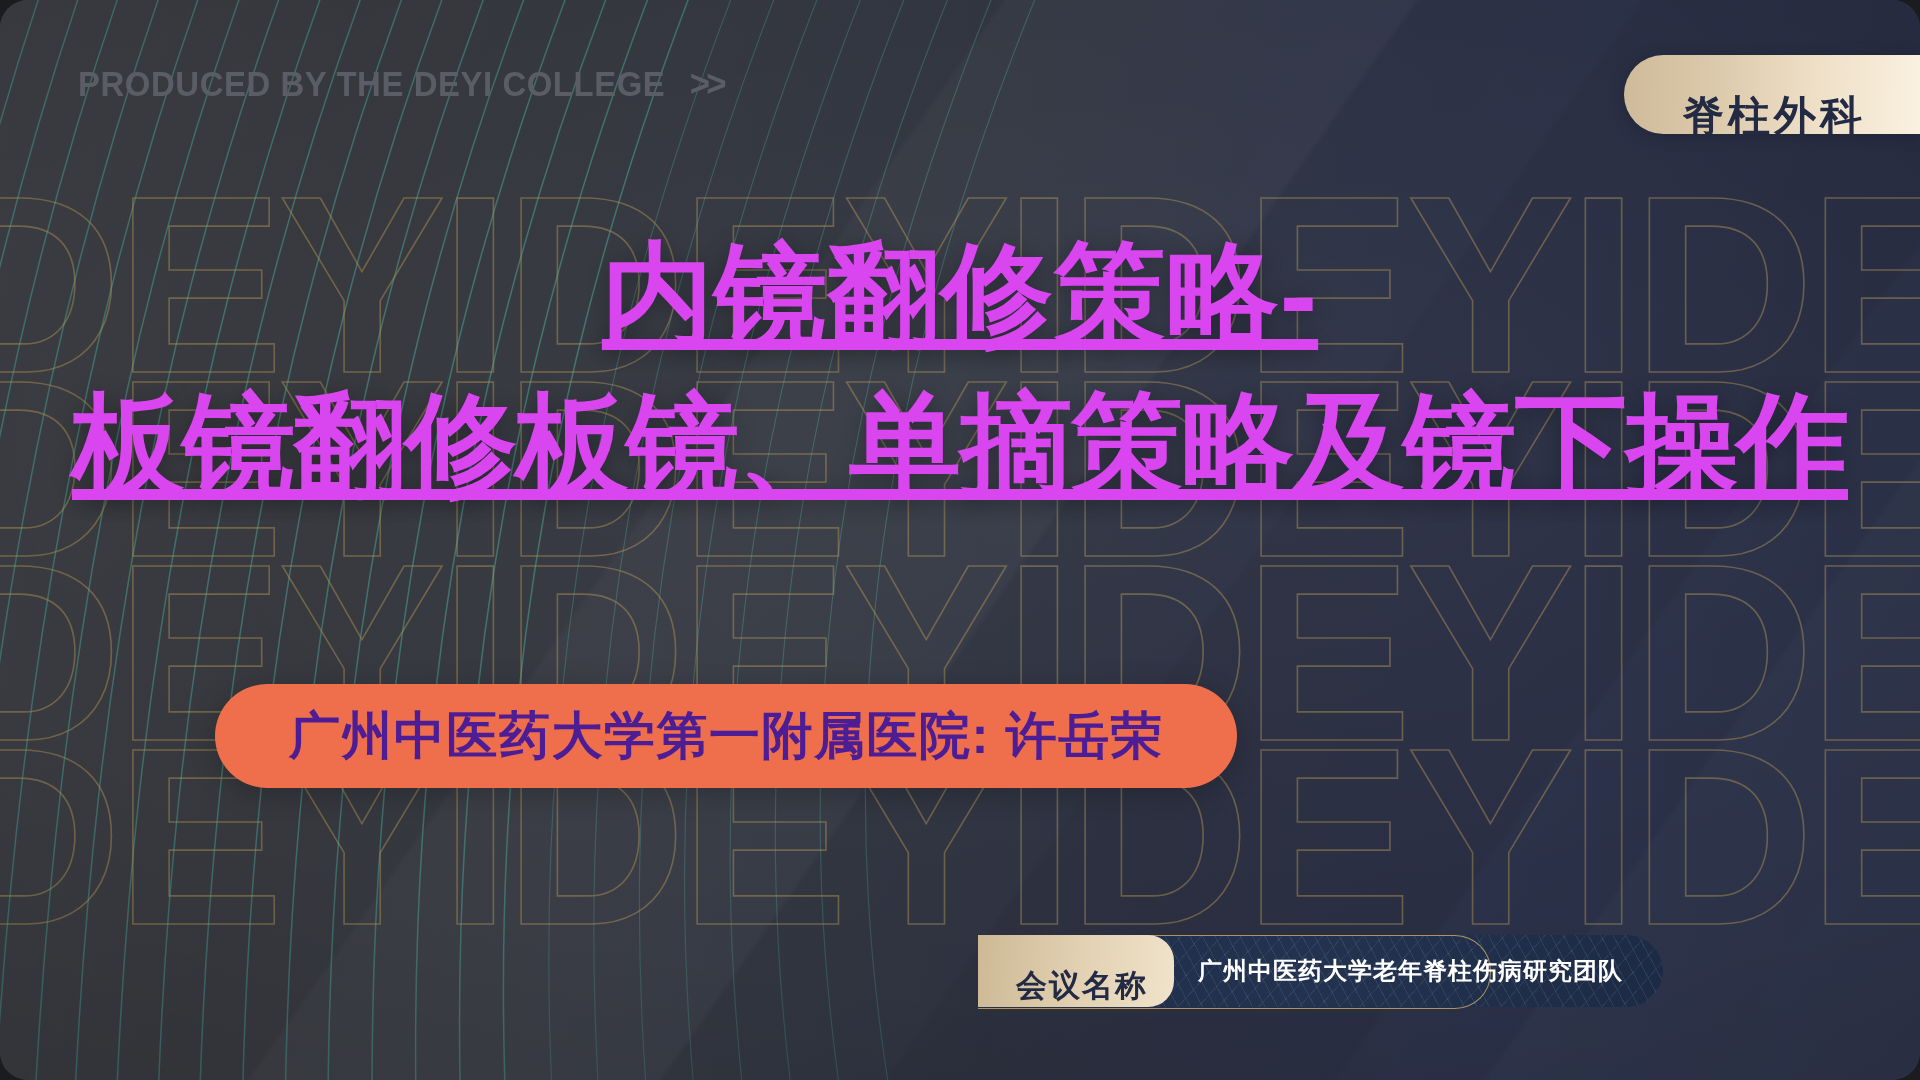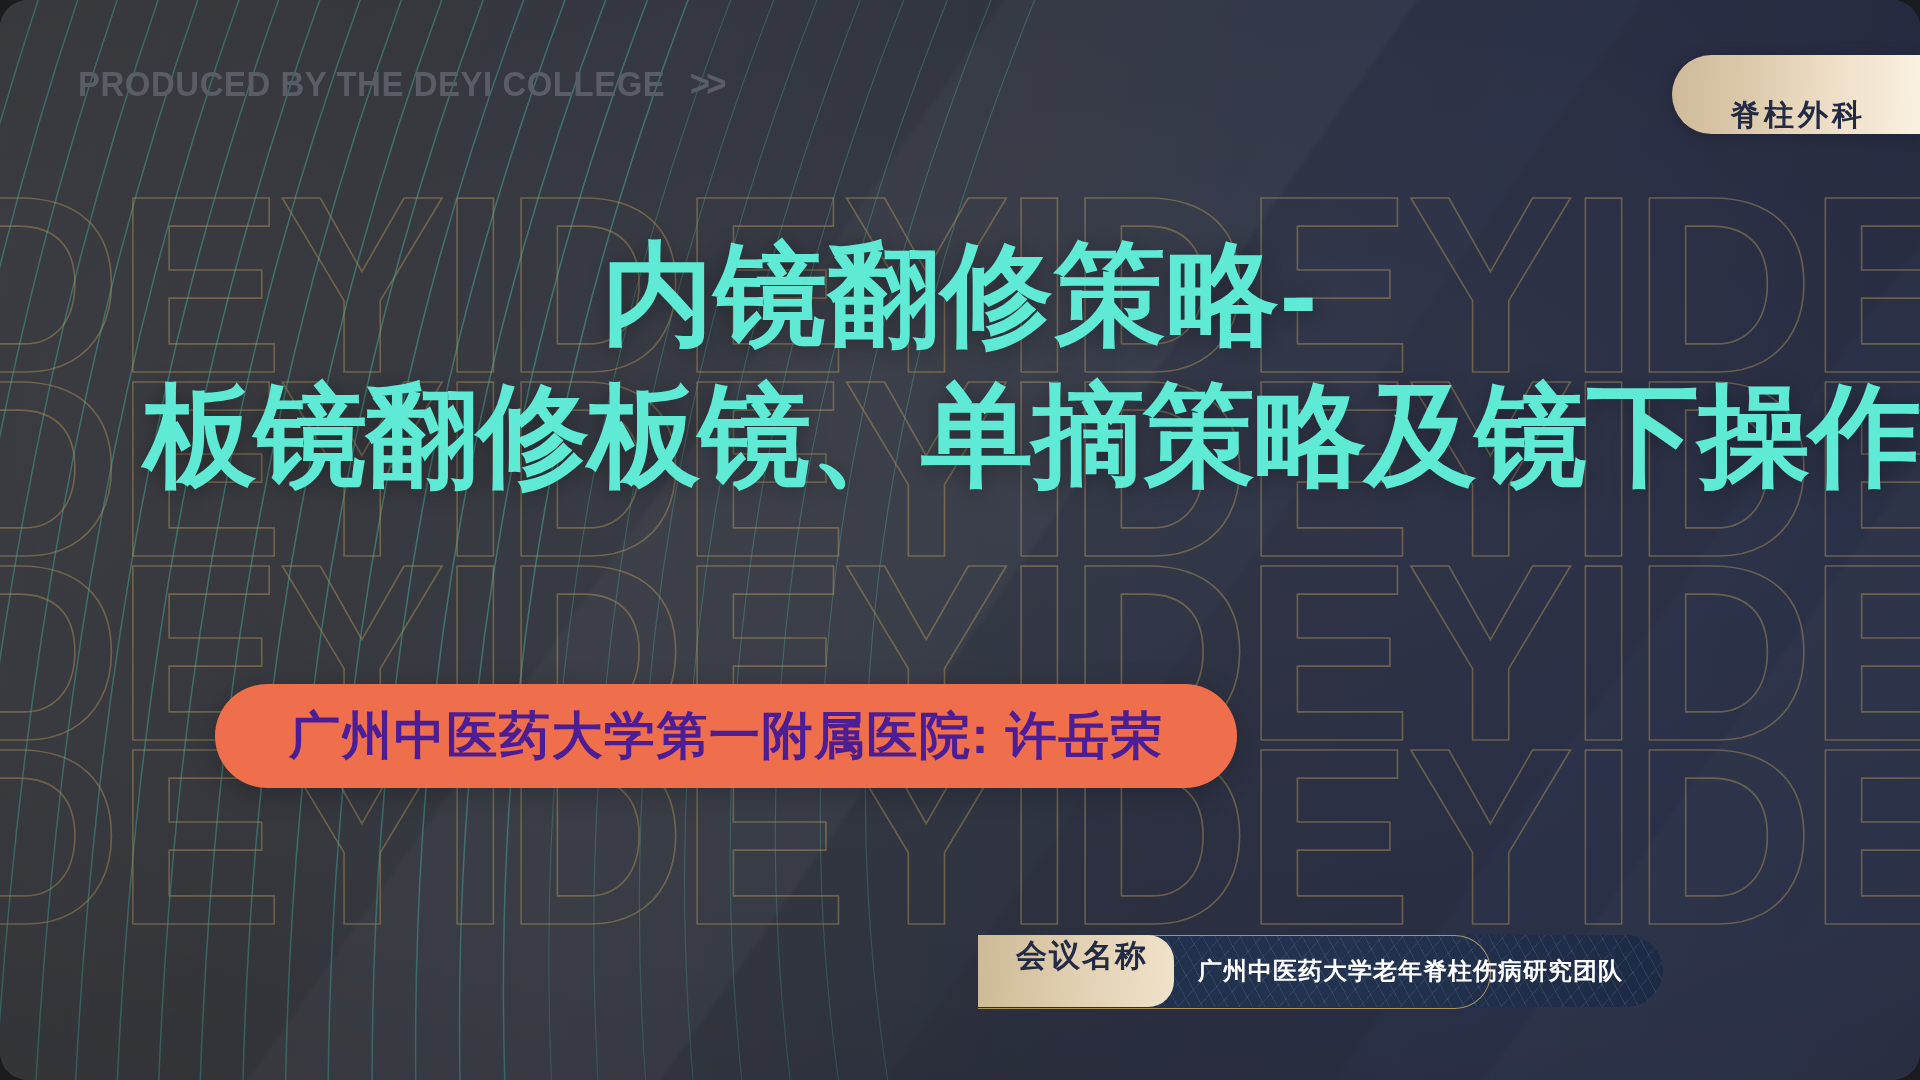--- a/index.html
+++ b/index.html
@@ -90,40 +90,41 @@
   .dept{
     position:absolute;right:0;top:55px;
     height:79px;
     padding:0 54px 0 58px;
     display:flex;align-items:center;
     border-radius:40px 0 0 40px;
     background:linear-gradient(92deg,#cfbb9a 0%,#dcc9ab 30%,#efe0c8 66%,#faf1e0 100%);
     box-shadow:0 2px 16px rgba(0,0,0,.22);
   }
   .dept span{
-    font-size:30px;font-weight:700;
+    font-size:42px;font-weight:700;
     color:#222a44;
     letter-spacing:4px;
     white-space:nowrap;
     margin-top:42px;
   }
 
   
   .title-block{
     position:absolute;left:0;top:236px;width:1920px;
     text-align:center;
   }
   .t-line{
-    color:#5eead4;
+    color:#d946ef;
     font-weight:700;
     white-space:nowrap;
     text-shadow:0 3px 22px rgba(0,0,0,.30);
+    text-decoration:underline;
   }
   .t1{font-size:112px;line-height:1.06;letter-spacing:1px;}
-  .t2{font-size:112px;line-height:1.06;letter-spacing:-1px;margin-top:22px;text-align:right;}
+  .t2{font-size:112px;line-height:1.06;letter-spacing:-1px;margin-top:31px;}
 
   
   .author-pill{
     position:absolute;left:215px;top:684px;
     height:104px;
     display:flex;align-items:center;justify-content:center;
     padding:0 74px;
     border-radius:56px;
     background:#ef6f4d;
     box-shadow:0 6px 28px rgba(0,0,0,.22);
@@ -152,21 +153,21 @@
   .meet-outline{
     position:absolute;left:978px;top:935px;
     width:512px;height:72px;
     border:1.4px solid rgba(196,166,104,.85);
     border-left:none;
     border-radius:0 36px 36px 0;
     pointer-events:none;
   }
   .meet-label{
     position:relative;z-index:2;
-    display:flex;align-items:flex-start;
+    display:flex;align-items:flex-end;
     padding:0 26px 0 38px;
     background:linear-gradient(95deg,#cdb995 0%,#e3d2b4 55%,#f0e3ca 100%);
     border-radius:0 26px 26px 0;
   }
   .meet-label span{
     font-size:31px;font-weight:700;color:#222a44;letter-spacing:2px;white-space:nowrap;
   }
   .meet-name{
     position:relative;z-index:2;
     display:flex;align-items:center;

